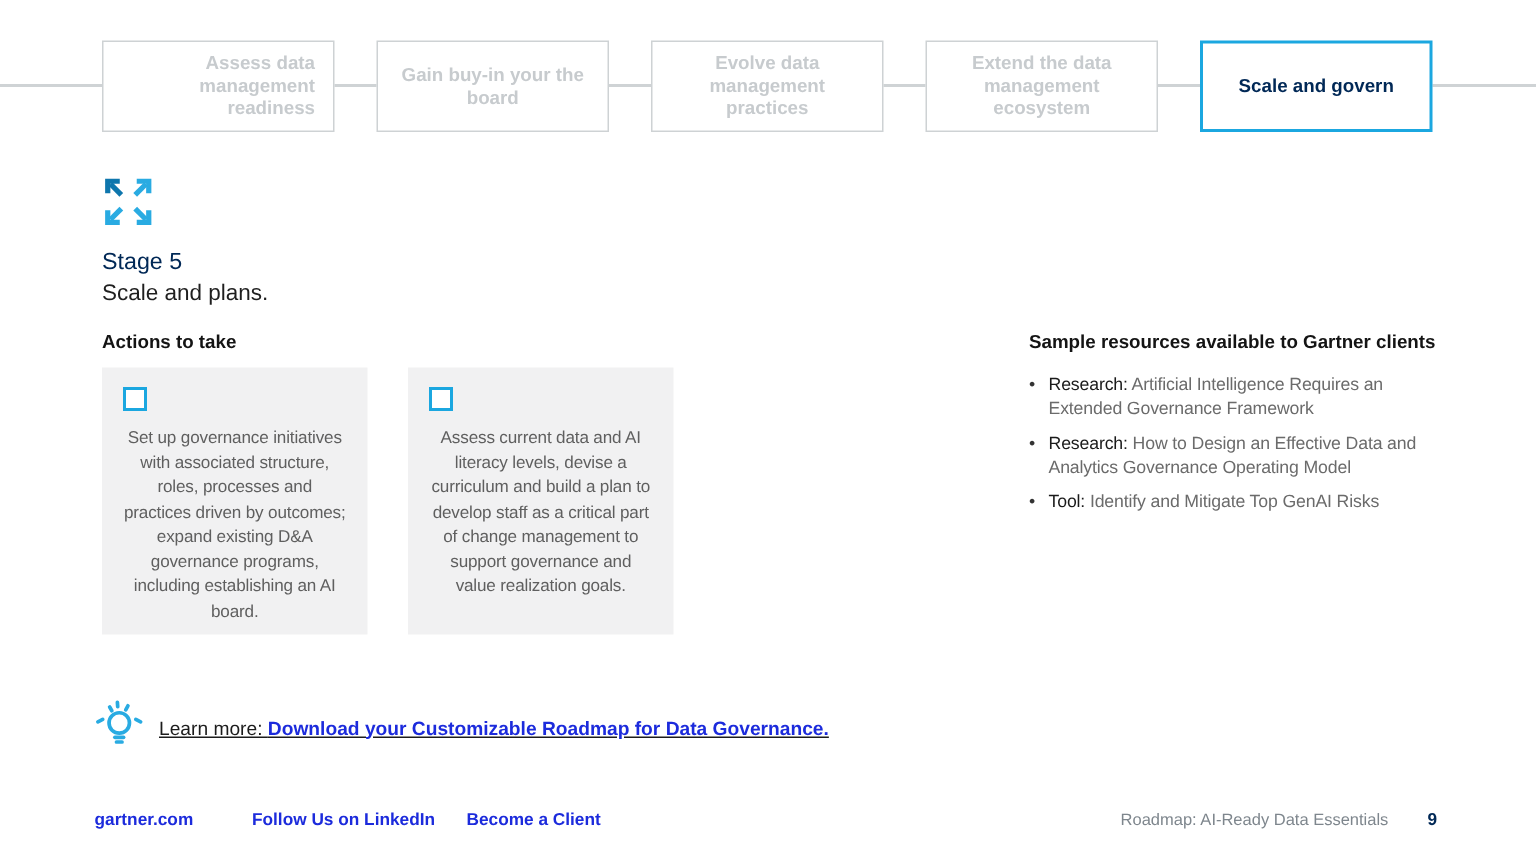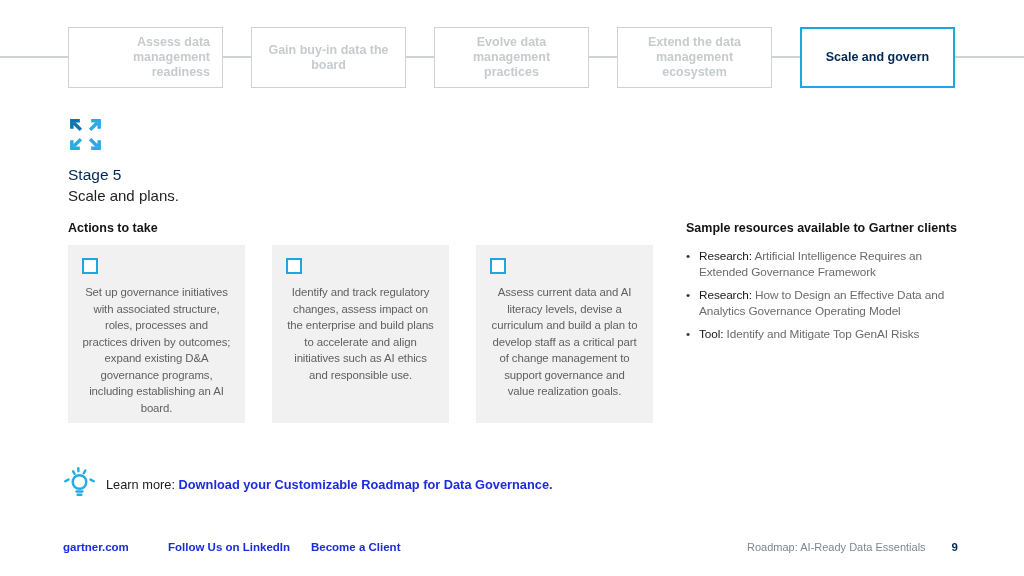--- a/index.html
+++ b/index.html
@@ -58,21 +58,21 @@
   .res-item {
     position:relative; padding-left:13px; margin-bottom:8px;
     font-size:11.8px; line-height:15.5px; color:#6b6b6b; letter-spacing:-0.1px;
   }
   .res-item::before { content:"•"; position:absolute; left:0; top:0; color:#333333; }
   .res-type { font-weight:normal; color:#1a1a1a; }
 
   
   .learn-more { position:absolute; left:63px; top:466px; display:flex; align-items:center; }
   .bulb-icon { margin-right:10px; }
-  .learn-text { font-size:12.8px; color:#1c1c1c; }
+  .learn-text { font-size:12.8px; color:#1c1c1c;text-decoration:underline; }
   .learn-link { font-weight:bold; color:#1c2bdc; text-decoration:none; }
 
   
   .footer-link {
     position:absolute; top:541px; font-size:11.5px; font-weight:bold;
     color:#1c2bdc; text-decoration:none;
   }
   .f1{left:63px;} .f2{left:168px;} .f3{left:311px;}
   .footer-right {
     position:absolute; top:541px; right:66px;
@@ -84,21 +84,21 @@
 </head>
 <body>
 
 <div id="canvas">
 
   <div class="connector"></div>
   <div class="step s1">
     <span>Assess data management readiness</span>
   </div>
   <div class="step s2">
-    <span>Gain buy-in data the board</span>
+    <span>Gain buy-in your the board</span>
   </div>
   <div class="step s3">
     <span>Evolve data management practices</span>
   </div>
   <div class="step s4">
     <span>Extend the data management ecosystem</span>
   </div>
   <div class="step s5 active">
     <span>Scale and govern</span>
   </div>
@@ -121,24 +121,20 @@
   </div>
 
   <div class="stage-title">Stage 5</div>
   <div class="stage-subtitle">Scale and plans.</div>
 
   <div class="actions-heading">Actions to take</div>
   <div class="cards">
     <div class="card">
       <div class="checkbox"></div>
       <div class="card-text">Set up governance initiatives with associated structure, roles, processes and practices driven by outcomes; expand existing D&amp;A governance programs, including establishing an AI board.</div>
-    </div>
-    <div class="card">
-      <div class="checkbox"></div>
-      <div class="card-text">Identify and track regulatory changes, assess impact on the enterprise and build plans to accelerate and align initiatives such as AI ethics and responsible use.</div>
     </div>
     <div class="card">
       <div class="checkbox"></div>
       <div class="card-text">Assess current data and AI literacy levels, devise a curriculum and build a plan to develop staff as a critical part of change management to support governance and value realization goals.</div>
     </div>
   </div>
 
   <div class="resources">
     <div class="res-heading">Sample resources available to Gartner clients</div>
     <div class="res-item">

